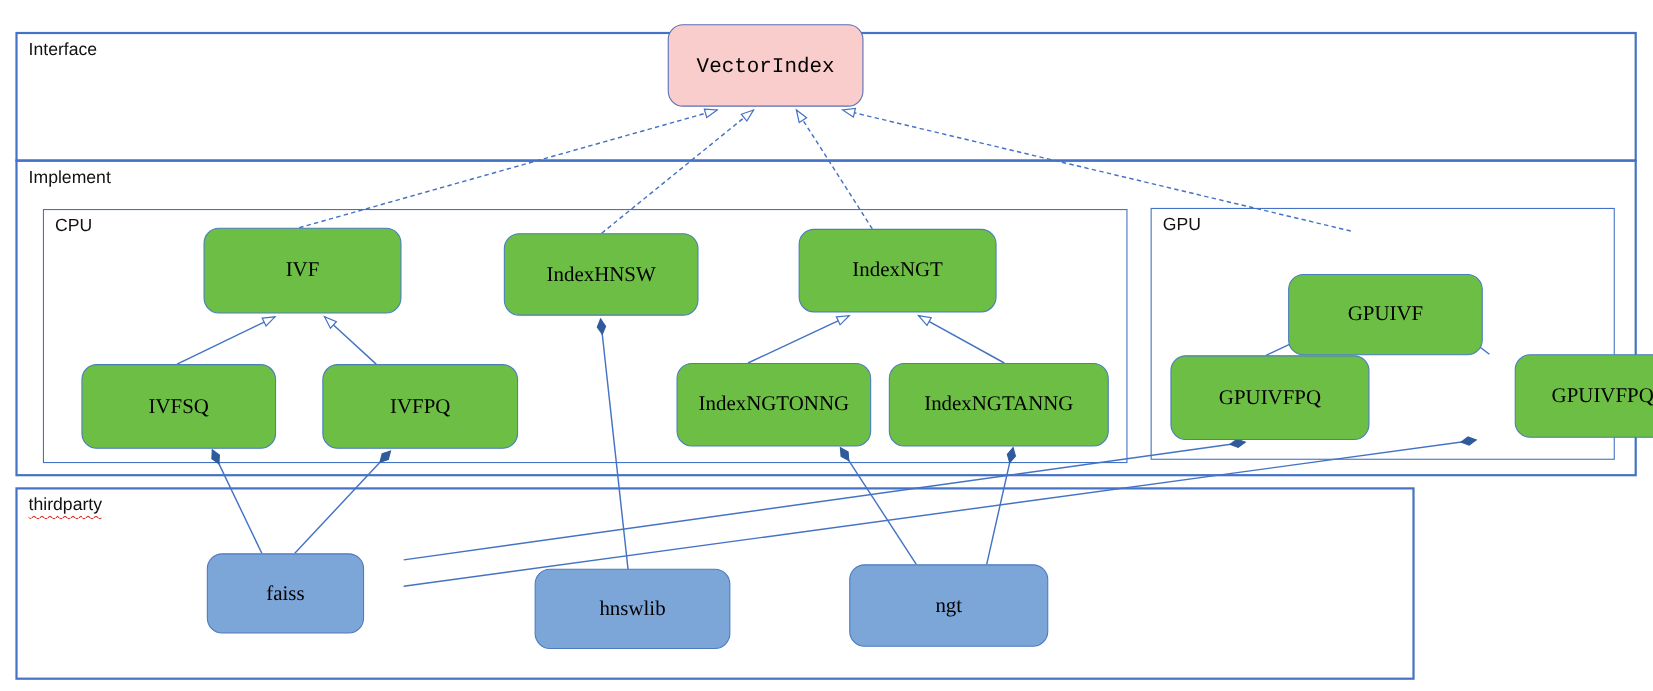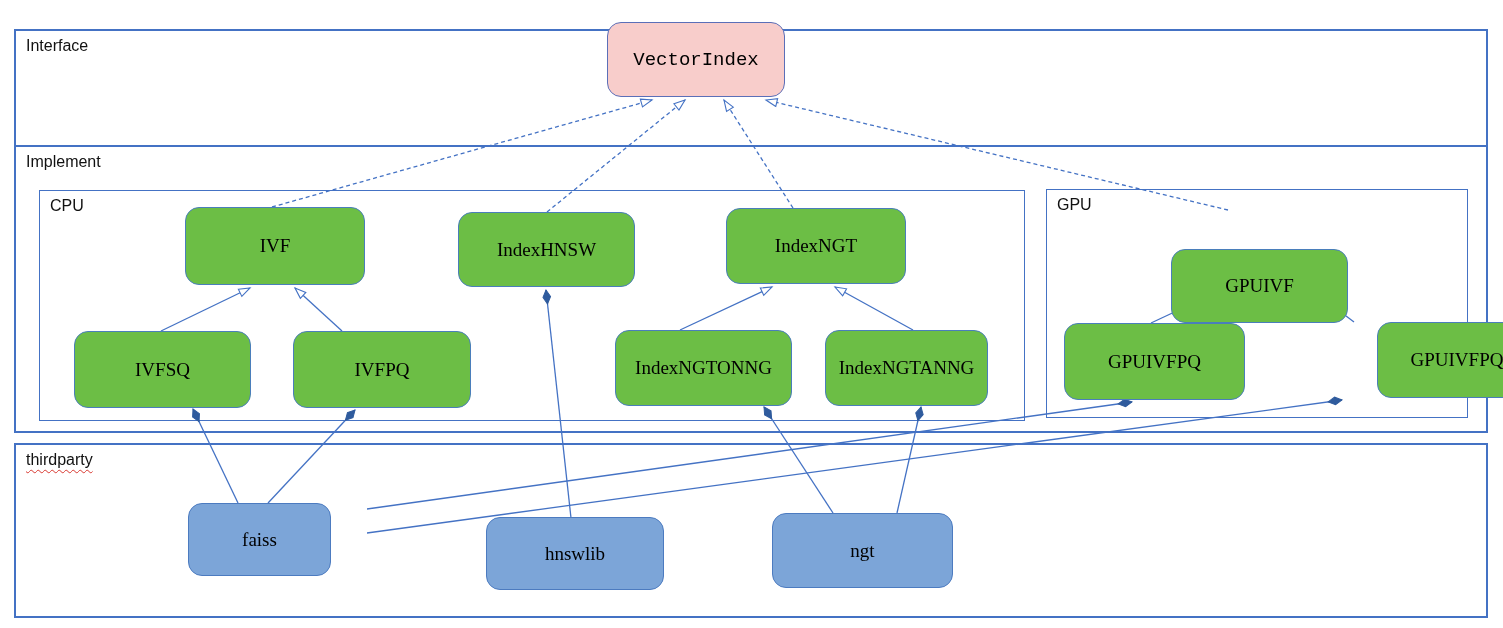--- a/index.html
+++ b/index.html
@@ -46,21 +46,21 @@
   </div>
 
   <div class="container inner" style="left: 39px; top: 190px; width: 986px; height: 231px;">
     <span class="container-label">CPU</span>
   </div>
 
   <div class="container inner" style="left: 1046px; top: 189px; width: 422px; height: 229px;">
     <span class="container-label">GPU</span>
   </div>
 
-  <div class="container" style="left: 14px; top: 443px; width: 1474px; height: 175px;">
+  <div class="container" style="left: 14px; top: 443px; width: 1272px; height: 175px;">
     <span class="container-label misspelled">thirdparty</span>
   </div>
 
   <svg class="edges" width="1503" height="628" viewBox="0 0 1503 628">
       <defs>
         <marker id="m-tri" markerUnits="userSpaceOnUse" markerWidth="14" markerHeight="12" refX="12" refY="5" orient="auto">
      <path d="M1,1 L12,5 L1,9 Z" fill="#ffffff" stroke="#4472C4" stroke-width="1.1"></path>
    </marker>
    <marker id="m-diamond" markerUnits="userSpaceOnUse" markerWidth="18" markerHeight="11" refX="15" refY="5" orient="auto">
      <path d="M1,5 L8,1.2 L15,5 L8,8.8 Z" fill="#2F5B9D" stroke="#2F5B9D"></path>
@@ -102,21 +102,21 @@
   </div>
   <div class="node t-class" style="left: 74px; top: 331px; width: 177px; height: 77px; border-radius: 14px;">
     <span>IVFSQ</span>
   </div>
   <div class="node t-class" style="left: 293px; top: 331px; width: 178px; height: 77px;">
     <span>IVFPQ</span>
   </div>
   <div class="node t-class" style="left: 615px; top: 330px; width: 177px; height: 76px;">
     <span>IndexNGTONNG</span>
   </div>
-  <div class="node t-class" style="left: 825px; top: 330px; width: 163px; height: 76px;">
+  <div class="node t-class" style="left: 808px; top: 330px; width: 200px; height: 76px;">
     <span>IndexNGTANNG</span>
   </div>
   <div class="node t-class" style="left: 1064px; top: 323px; width: 181px; height: 77px;">
     <span>GPUIVFPQ</span>
   </div>
   <div class="node t-class" style="left: 1336px; top: 322px; width: 160px; height: 76px; margin-left: 41px;">
     <span>GPUIVFPQ</span>
   </div>
   <div class="node t-thirdparty" style="left: 188px; top: 503px; width: 143px; height: 73px;">
     <span>faiss</span>

